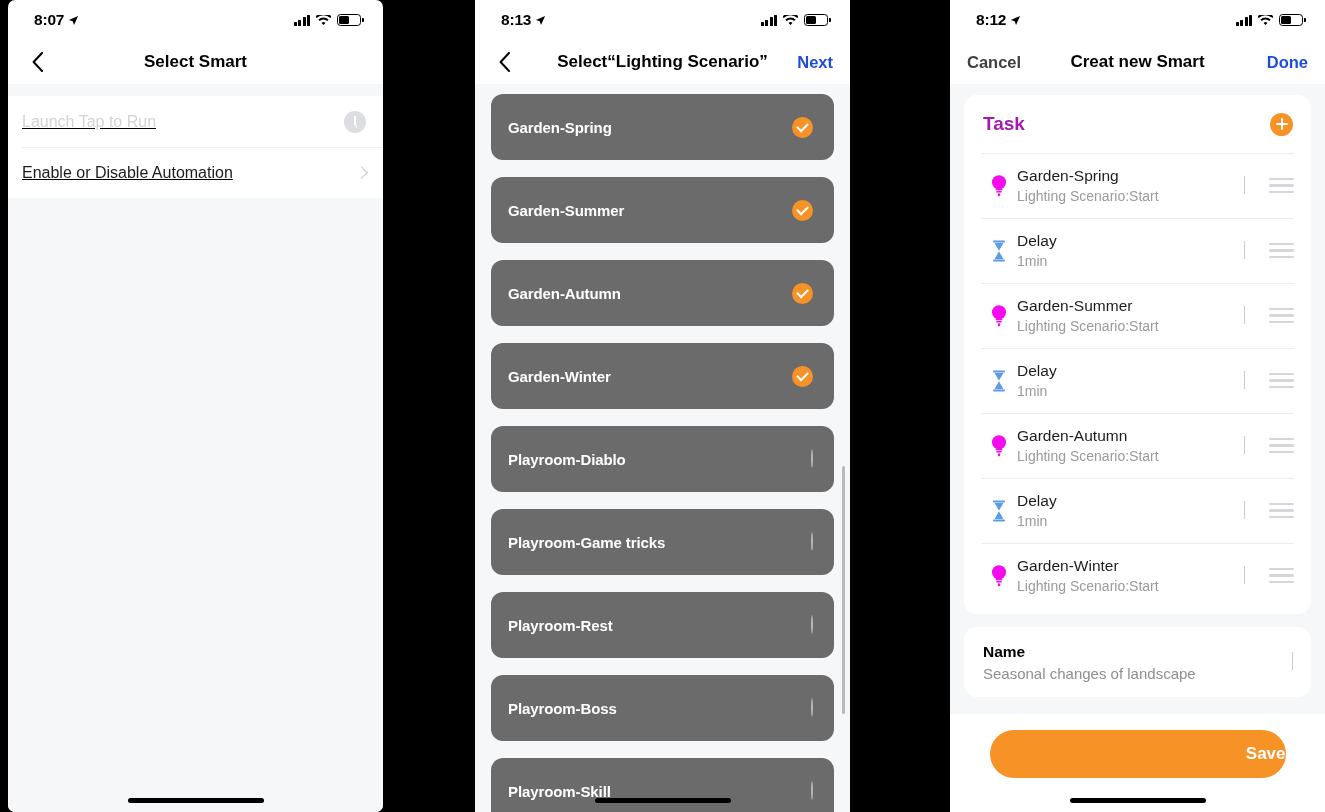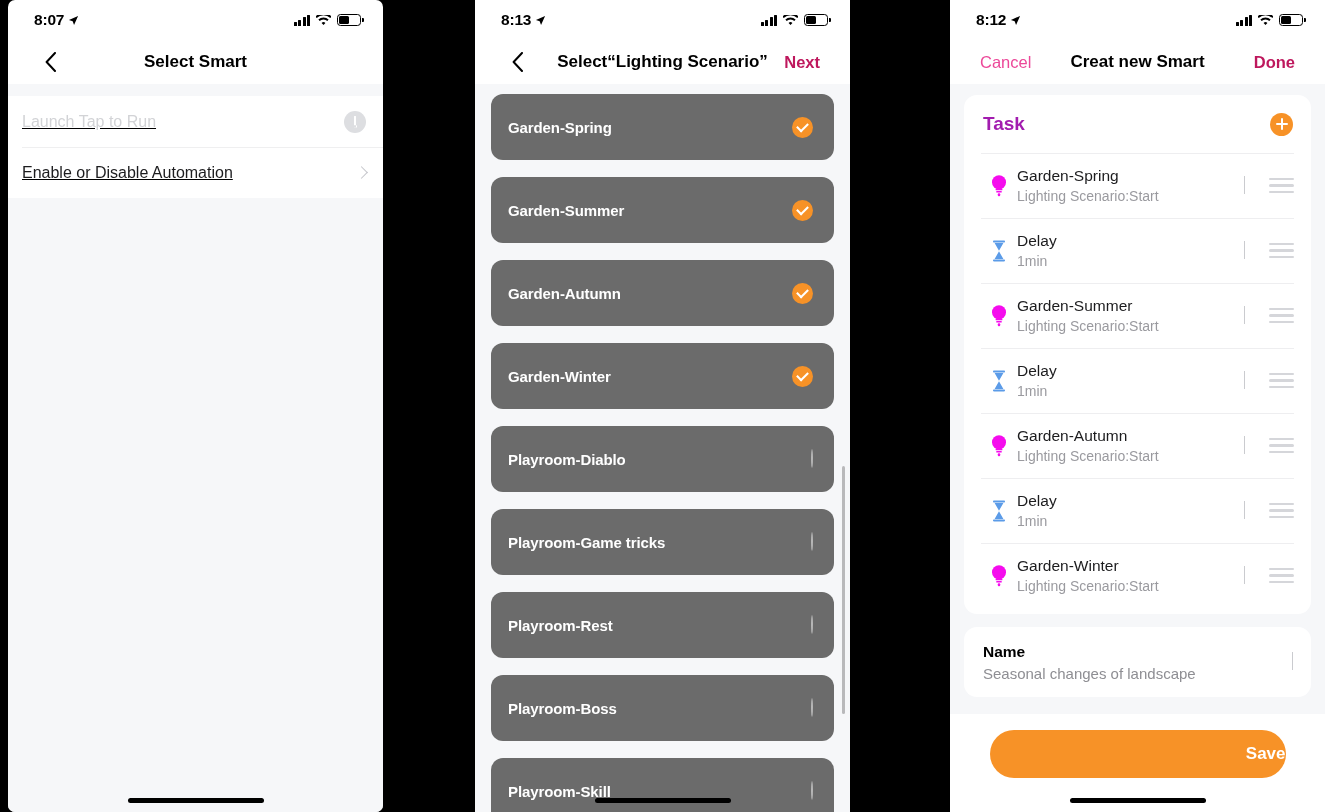--- a/index.html
+++ b/index.html
@@ -72,47 +72,47 @@
   }
   .sb-batt span { display:block; height:100%; width: 52%; background:#000; border-radius:1.5px; }
 
   
   .navbar {
     position: relative;
     height: 44px;
     display: flex;
     align-items: center;
     background: #ffffff;
-    padding: 0 30px;
+    padding: 0 17px;
   }
   .nav-title {
     position: absolute;
     left: 0; right: 0;
     text-align: center;
     font-size: 17px;
     font-weight: 700;
     color: #000;
     pointer-events: none;
     white-space: nowrap;
   }
   .nav-back { width: 26px; height: 26px; display:flex; align-items:center; justify-content:center; cursor:pointer; }
   .nav-action {
     margin-left: auto;
     font-size: 16.5px;
-    color: #be185d;
+    color: #1d4ed8;
     font-weight: 600;
     z-index: 2;
     cursor: pointer;
   }
   .nav-left-text {
     font-size: 16.5px;
-    color: #ec4899;
+    color: #404040;
     z-index: 2;
     cursor: pointer;
-    font-weight: 400;
+    font-weight: 700;
   }
 
   
   .p1-body { background: #F6F7F9; height: calc(812px - 84px); text-decoration: underline; }
   .p1-spacer { height: 12px; background:#F6F7F9; }
   .p1-list { background: #ffffff; }
   .p1-row {
     height: 51px;
     display: flex;
     align-items: center;

